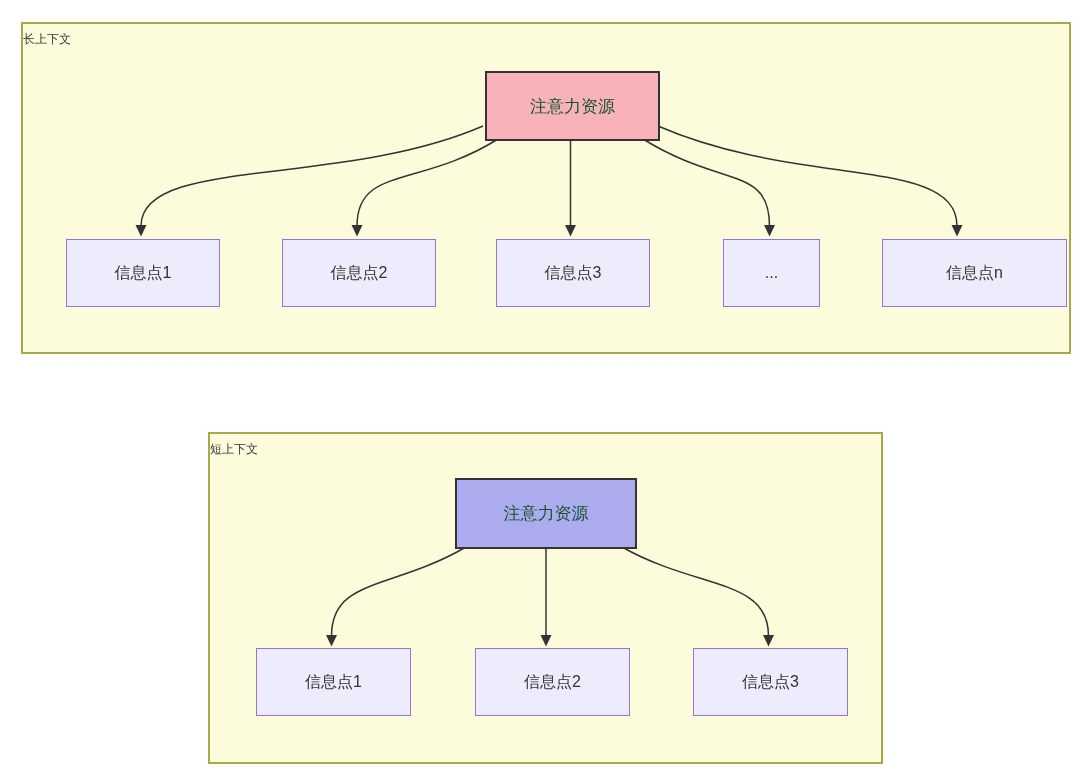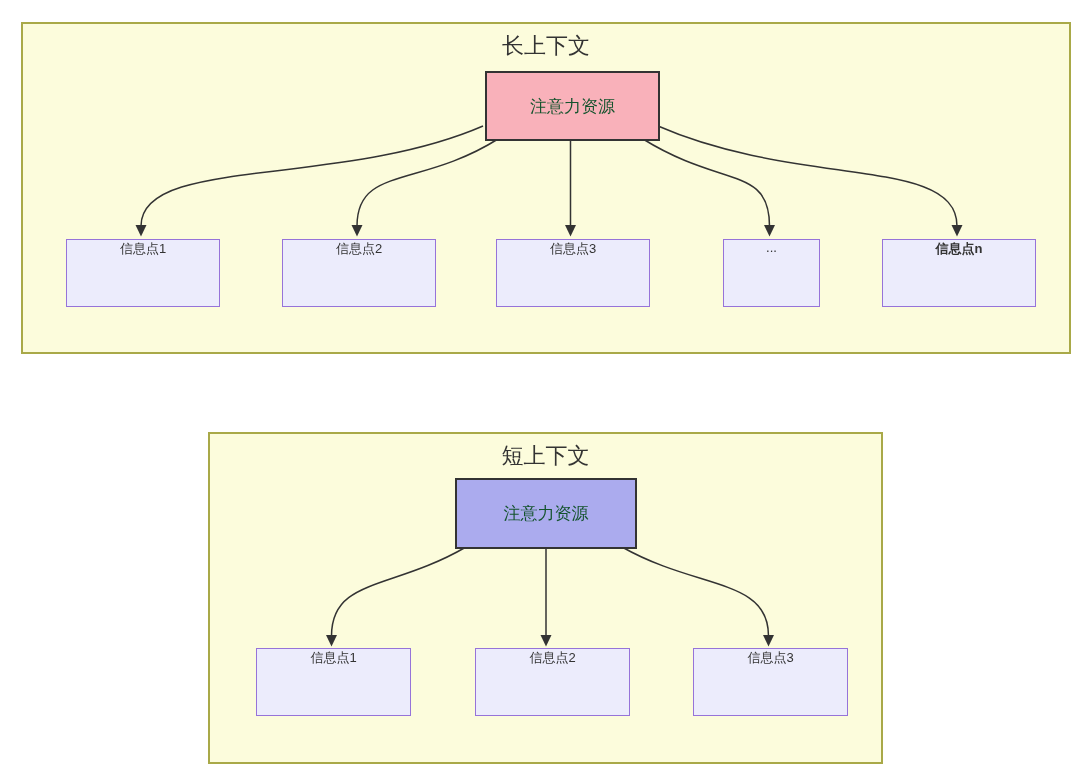--- a/index.html
+++ b/index.html
@@ -8,41 +8,41 @@
     font-family:"Liberation Sans","DejaVu Sans",sans-serif;
     color:#333333;overflow:hidden;
   }
   .ctx{
     position:absolute;background:#fcfcdc;border:2px solid #a9a948;
     box-sizing:border-box;
   }
   .ctx-long{left:21px;top:22px;width:1050px;height:332px;}
   .ctx-short{left:208px;top:432px;width:675px;height:332px;padding-left:25px;}
   .ctx-title{
-    position:absolute;top:7px;left:0;width:100%;text-align:center;
-    font-size:22px;color:#333333;
+    position:absolute;top:7px;left:0;width:100%;text-align:left;
+    font-size:12px;color:#333333;
   }
   .rootbox{
     position:absolute;border:2.5px solid #333333;box-sizing:border-box;
     display:flex;align-items:center;justify-content:center;
     font-size:17px;color:#14532d;z-index:3;
   }
   .root-long{left:462px;top:47px;width:175px;height:70px;background:#f9b1ba;}
   .root-short{left:245px;top:44px;width:182px;height:71px;background:#ababee;}
   .node{
     position:absolute;background:#ececfc;border:1.5px solid #9673d9;
-    box-sizing:border-box;display:flex;align-items:flex-start;justify-content:center;
-    font-size:13px;color:#333333;z-index:3;
+    box-sizing:border-box;display:flex;align-items:center;justify-content:center;
+    font-size:16px;color:#333333;z-index:3;
   }
   .trow{top:215px;height:68px;}
   .tn1{left:43px;width:154px;}
   .tn2{left:259px;width:154px;}
   .tn3{left:473px;width:154px;}
   .tn4{left:700px;width:97px;}
-  .tn5{left:859px;width:154px;font-weight:bold;}
+  .tn5{left:859px;width:185px;}
   .brow{top:214px;height:68px;}
   .bn1{left:46px;width:155px;}
   .bn2{left:265px;width:155px;}
   .bn3{left:483px;width:155px;}
   .edges{
     position:absolute;left:0;top:0;width:1080px;height:774px;
     z-index:2;pointer-events:none;
   }
   .edges path{fill:none;stroke:#333333;stroke-width:1.5;}
   .edges polygon{fill:#333333;stroke:none;}

